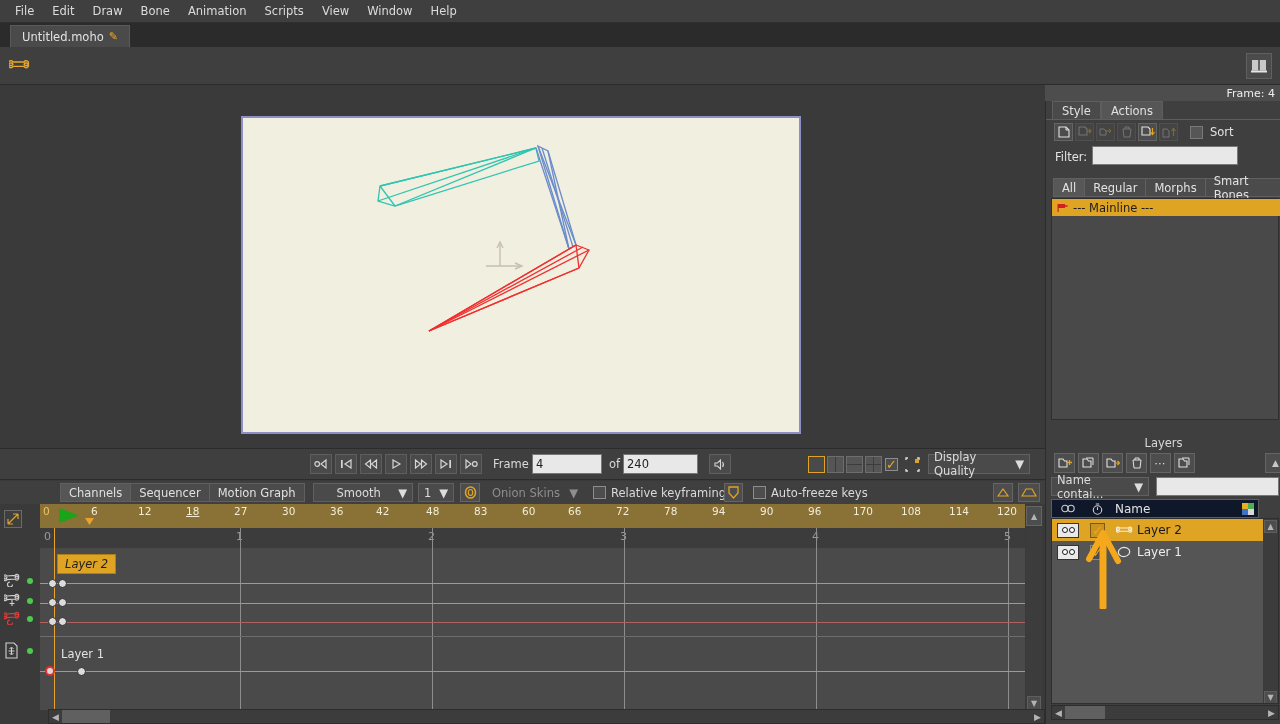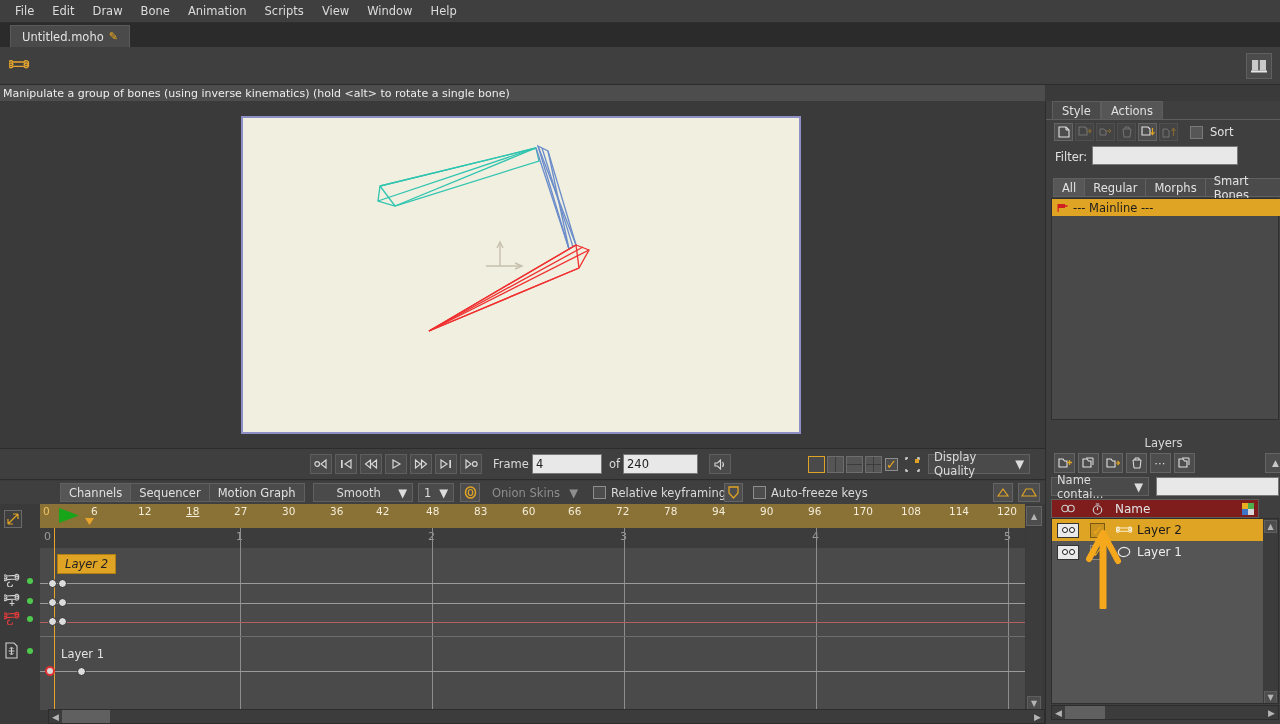--- a/index.html
+++ b/index.html
@@ -188,21 +188,21 @@
     position: absolute; left: 0; top: 335px; width: 235px; height: 16px;
     text-align: center; font-size: 11.5px; color: #d8d8d8;
   }
   .sortbox { width: 13px; height: 13px; background: #565656; border: 1px solid #787878; }
   .chkbox {
     width: 13px; height: 13px; background: #4d4d4d; border: 1px solid #8d8d8d;
     display: inline-flex; align-items: center; justify-content: center;
   }
   .layerhdr {
     position: absolute; left: 5px; top: 398px; width: 208px; height: 19px;
-    background: #7f1d1d; border: 1px solid #5c5c5c; display: flex; align-items: center;
+    background: #0f172a; border: 1px solid #5c5c5c; display: flex; align-items: center;
   }
   .layerlist {
     position: absolute; left: 5px; top: 417px; width: 228px; height: 186px;
     background: #555; border: 1px solid #2f2f2f; overflow: hidden;
   }
   .layerrow {
     position: absolute; left: 0; width: 211px; height: 22px;
     display: flex; align-items: center; font-size: 12px; color: #ededed;
   }
   .layerrow.sel { background: #e0a424; color: #1b1b1b; }
@@ -260,22 +260,22 @@
     </div>
     <div class="tb-book">
       <svg width="16" height="14" viewBox="0 0 16 14">
         <rect x="1" y="1" width="6.2" height="10.5" fill="#c9c9c9"></rect>
         <rect x="8.8" y="1" width="6.2" height="10.5" fill="#c9c9c9"></rect>
         <rect x="0" y="11.5" width="16" height="2" fill="#e6e6e6"></rect>
       </svg>
     </div>
   </div>
 
-  <div class="statusstrip">
-    <span>Manipulate a group of bones (using inverse kinematics) (hold &lt;alt&gt; to rotate a single bone)</span>
+  <div class="framestatus">
+    <span>Frame: 4</span>
   </div>
 
   <div class="canvasarea">
     <div class="stage">
       <svg width="556" height="314" viewBox="0 0 556 314" style="position:absolute;left:0;top:0;">
 
         <g fill="none" stroke="#2ec4b0" stroke-width="1.3">
           <path d="M293 30 L137 68 L135 83 L152 88 L296 43 Z"></path>
           <path d="M293 30 L135 83"></path>
           <path d="M293 30 L152 88"></path>

